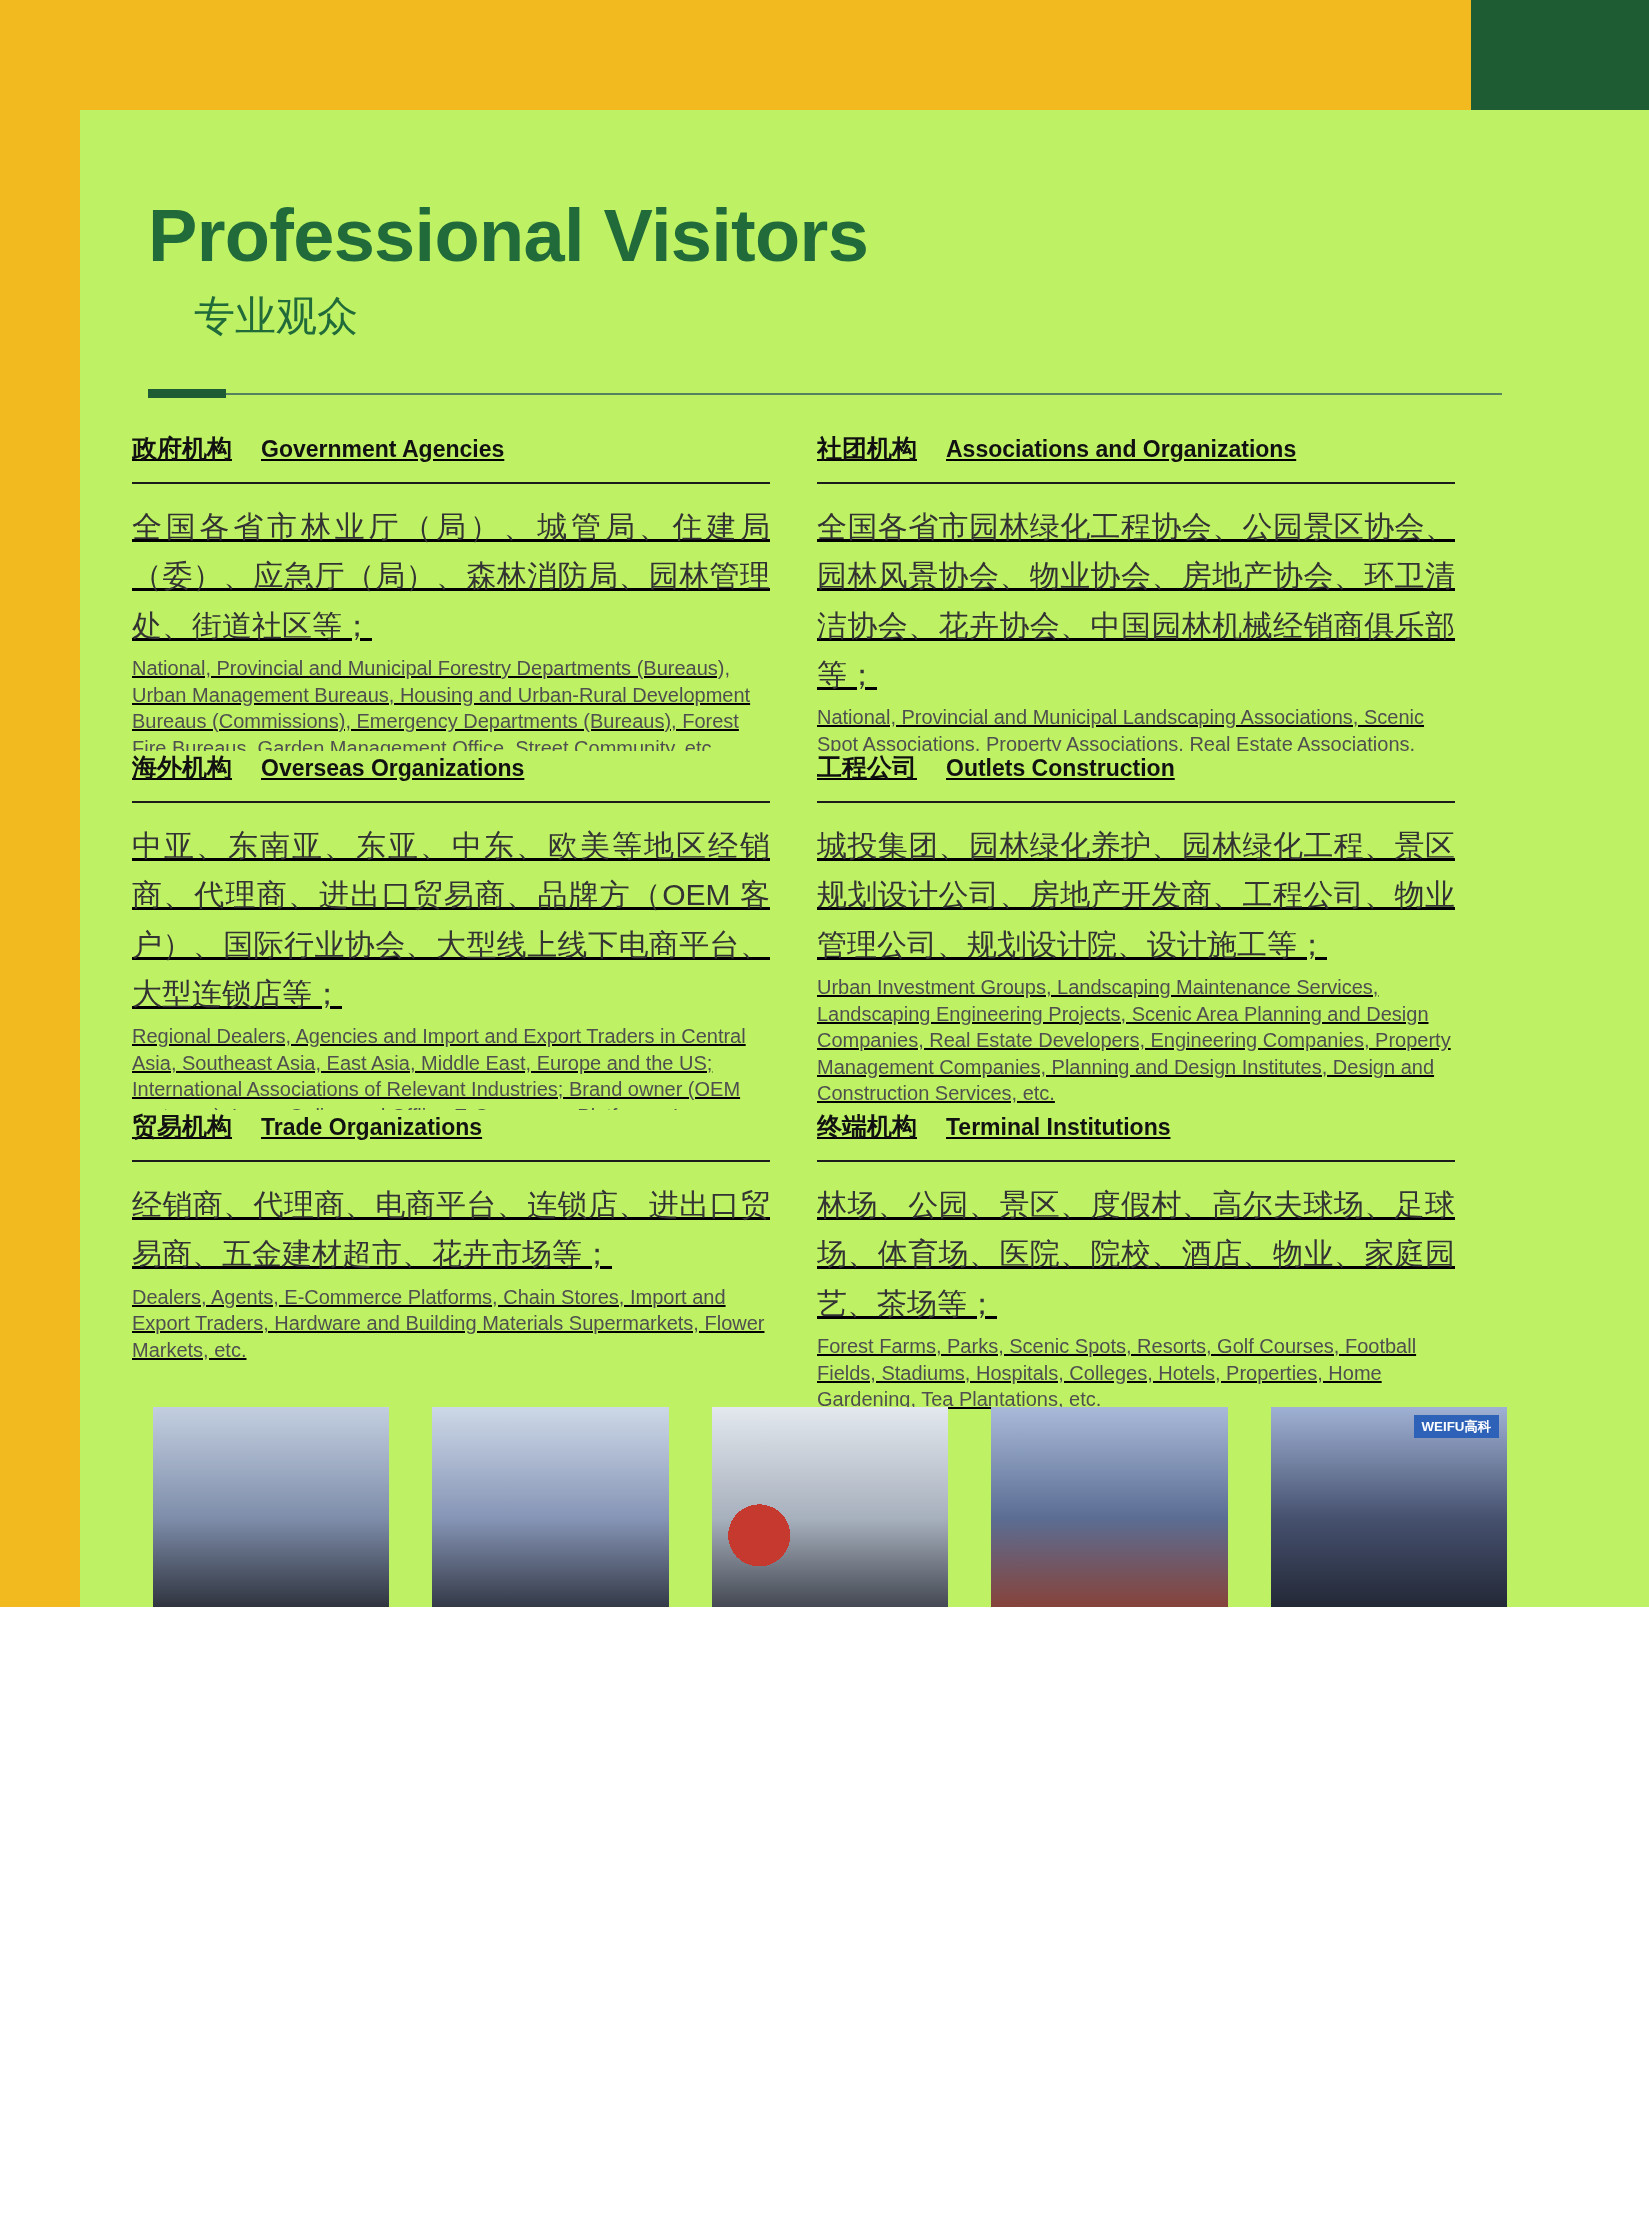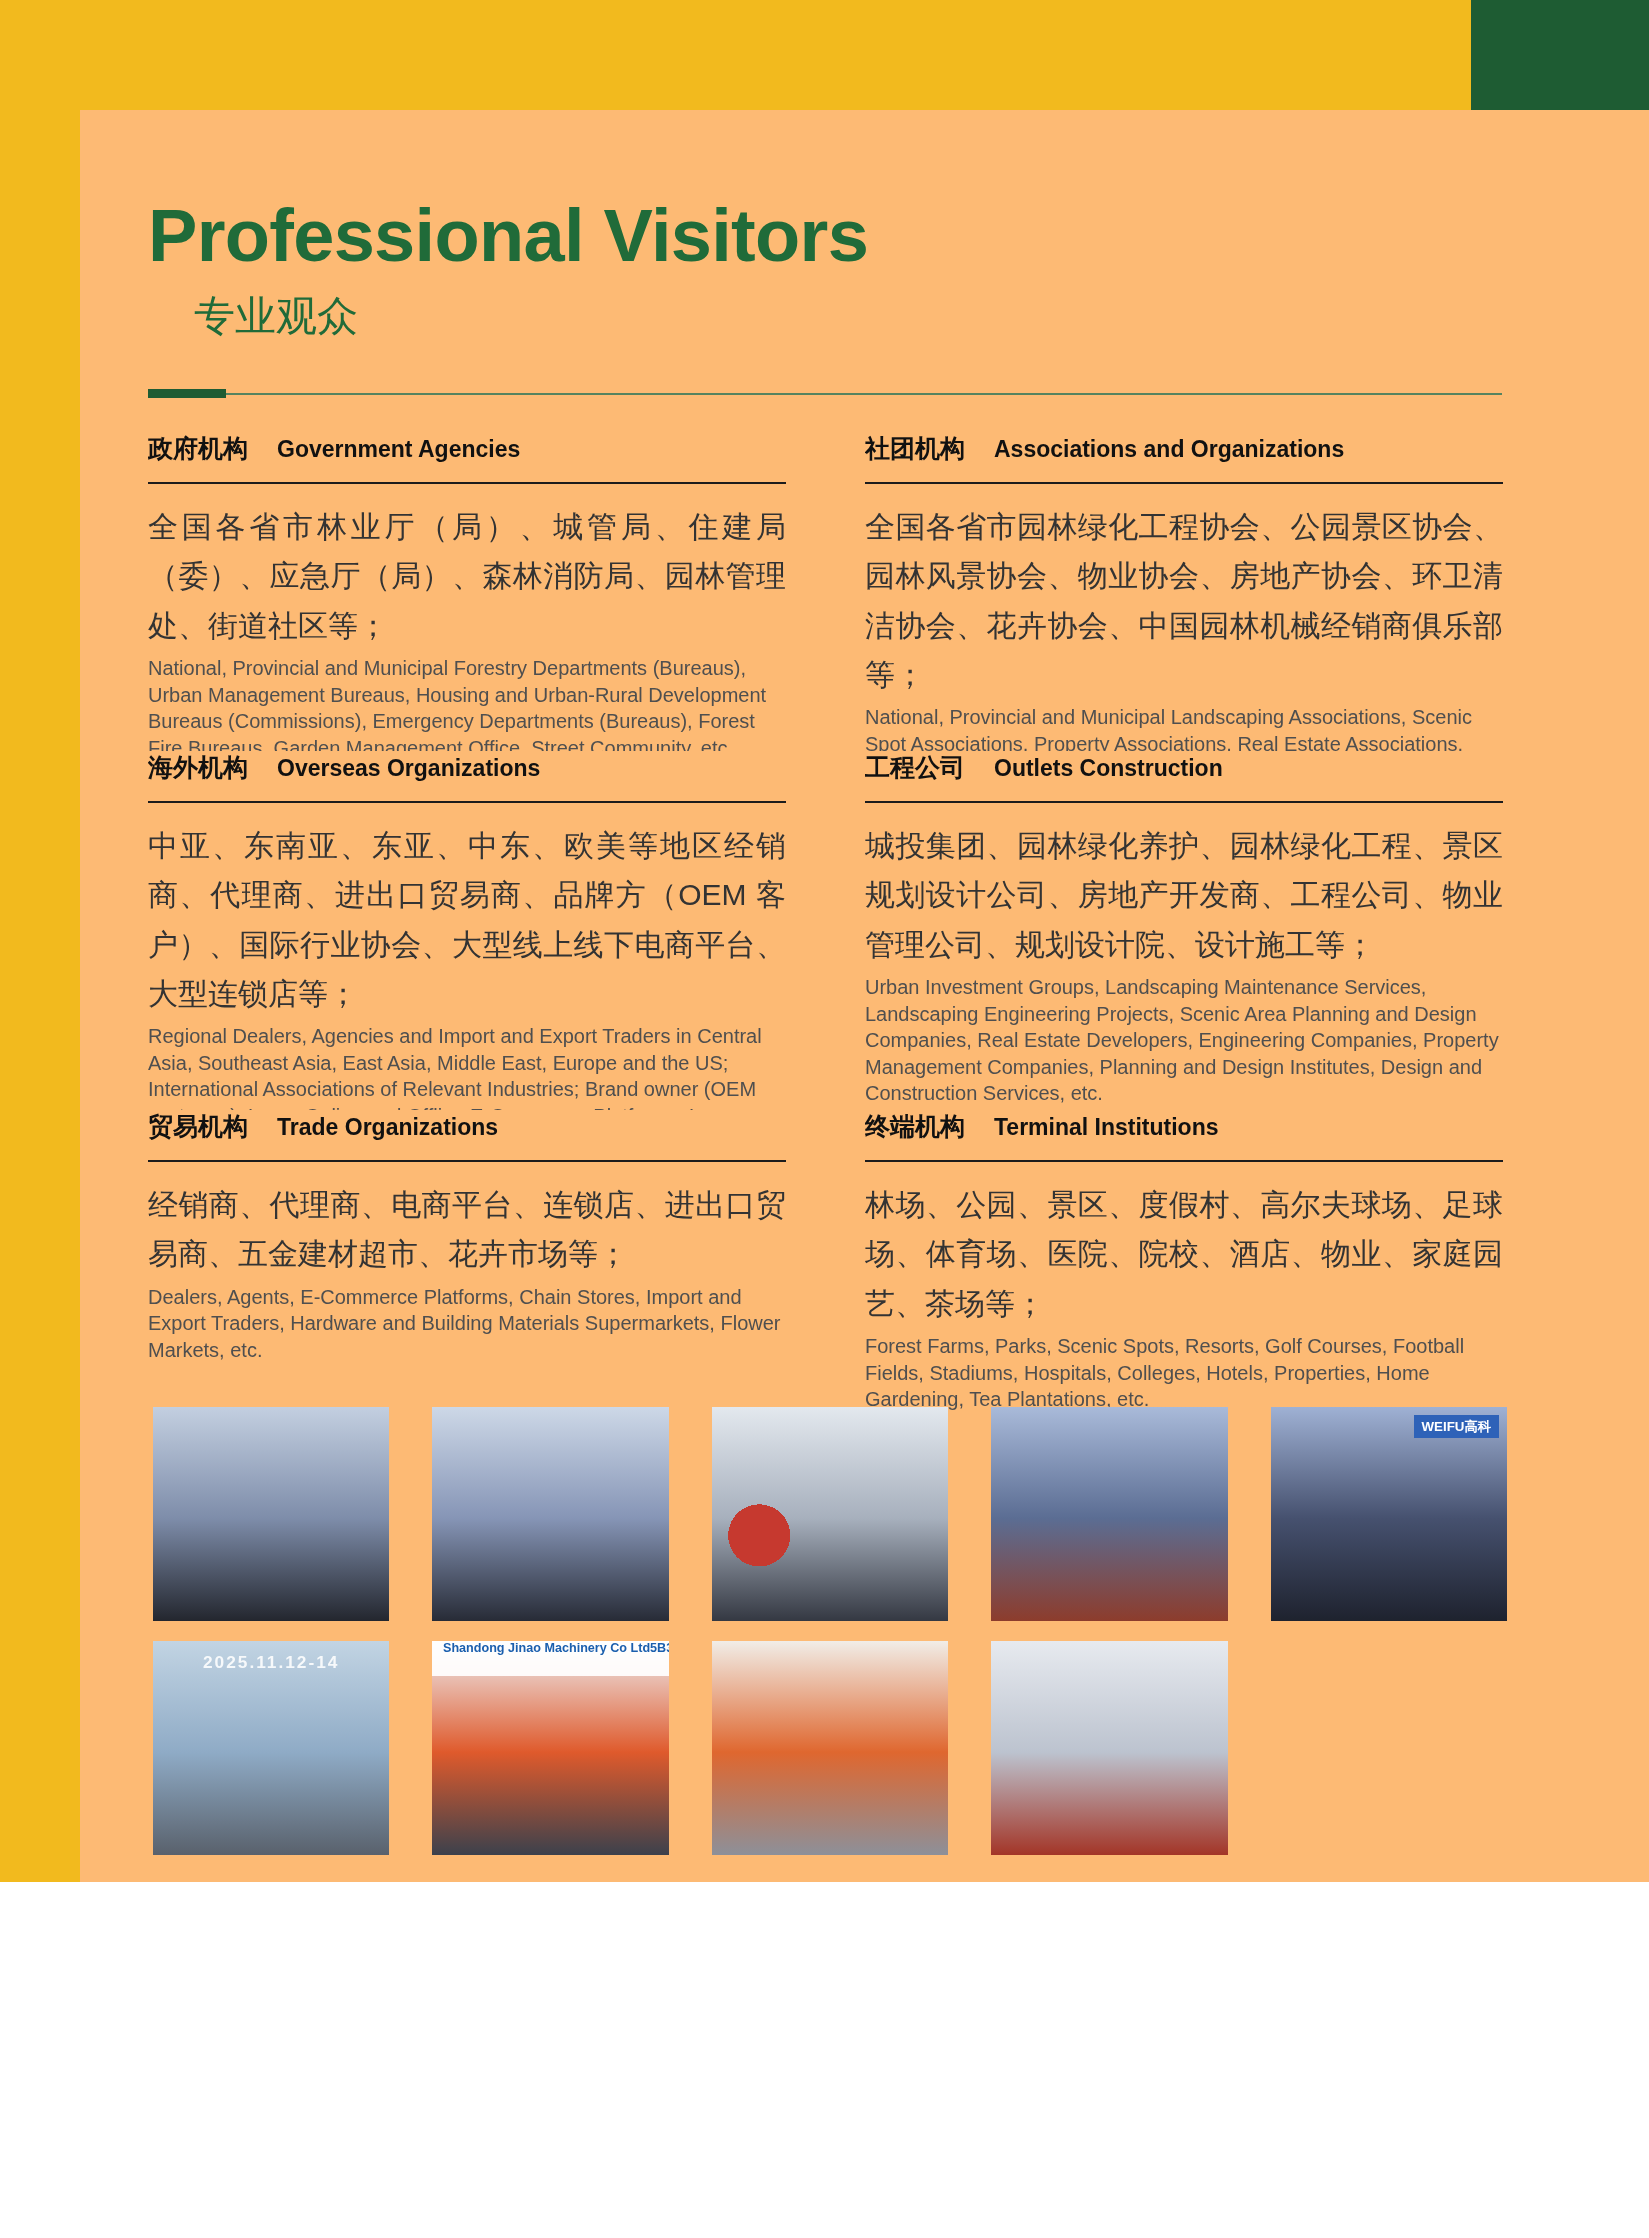--- a/index.html
+++ b/index.html
@@ -1,19 +1,19 @@
 <!DOCTYPE html>
 <html style="font-size:10.6px"><head>
 <meta charset="utf-8">
 <style>
   html,body { margin:0; padding:0; background:#ffffff; }
   .page {
     position:relative;
-    width:1649px; height:1882px;
-    background:#fdba74;
+    width:1649px; height:1607px;
+    background:#bef264;
     overflow:hidden;
     font-family:"Liberation Sans", sans-serif;
   }
 
   
   .side-bar    { position:absolute; left:0; top:0; width:80px; height:2162px; background:var(--yellow,#F2BA1E); }
   .top-band    { position:absolute; left:0; top:0; width:1471px; height:110px; background:var(--yellow,#F2BA1E); }
   .corner-block{ position:absolute; left:1471px; top:0; width:178px; height:110px; background:var(--green-dark,#1E5C33); }
 
   
@@ -26,25 +26,26 @@
     margin-top:14.6px; font-size:41px; font-weight:500;
     color:var(--green-title,#206B39);
     margin-left:46px;
   }
   .rule-row { position:relative; margin-top:44px; height:10.6px; }
   .rule-thin  { position:absolute; left:0; right:0; top:4.7px; height:2px; background:var(--rule-green,#55835F); }
   .rule-thick { position:absolute; left:0; top:0.7px; width:78px; height:9.3px; background:var(--green-dark,#1E5C33); }
 
   
   .sections {
-    position:absolute; left:148px; top:432px; width:1354px;
+    position:absolute; left:132px; top:432px; width:1354px;
     display:grid;
     grid-template-columns:638px 638px;
-    column-gap:79px;
+    column-gap:47px;
     grid-template-rows:319px 359px auto;
+    text-decoration:underline;
   }
   .info-section { overflow:hidden; }
   .sec-head { display:flex; align-items:baseline; gap:29px; margin:0; color:var(--header-text,#111); }
   .sec-head .zh { font-size:25px; font-weight:800; }
   .sec-head .en { font-size:23px; font-weight:800; }
   .sec-rule { height:1.3px; background:#1c1c1c; margin-top:17.3px; }
   .zh-body {
     margin:18.6px 0 0; font-size:30px; line-height:1.64;
     color:var(--body-zh-color,#333); text-align:justify;
   }

